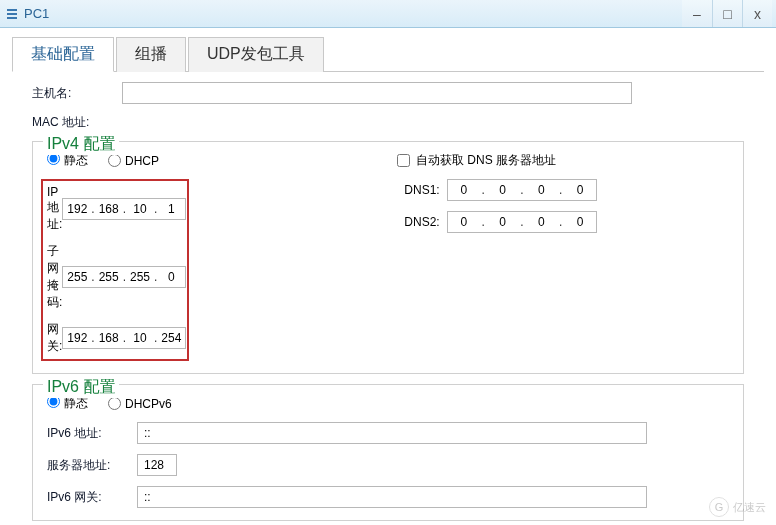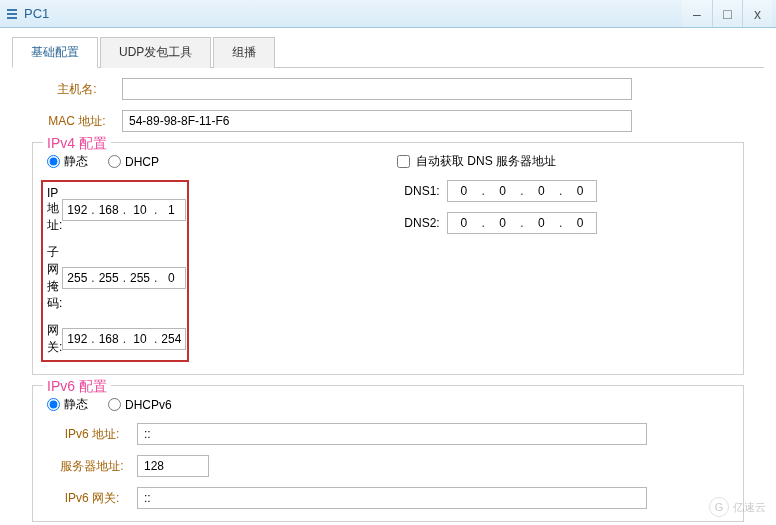--- a/index.html
+++ b/index.html
@@ -11,37 +11,37 @@
 .titlebar .title { color: #2a6496; font-size: 13px; flex: 1; }
 .win-controls { display: flex; align-items: stretch; height: 100%; }
 .win-btn { width: 30px; display: flex; align-items: center; justify-content: center; font-family: Arial; font-size: 14px; color: #555; border-left: 1px solid #c0d8e8; background: linear-gradient(#f0f8fc,#e0eef8); cursor: pointer; }
 .win-btn:first-child { border-left: none; }
 
 
 .window-body { padding: 8px 12px 12px 12px; }
 
 
 .tabs { display: flex; border-bottom: 1px solid #c8c8c8; }
-.tab { padding: 6px 18px; border: 1px solid #c8c8c8; border-bottom: none; margin-right: 2px; background: #f2f2f2; color: #333; cursor: pointer; font-size: 12px; position: relative; top: 1px; }
+.tab { padding: 6px 18px; border: 1px solid #c8c8c8; border-bottom: none; margin-right: 2px; background: #f2f2f2; color: #333; cursor: pointer; font-size: 16px; position: relative; top: 1px; }
 .tab.active { background: #fff; border-bottom: 1px solid #fff; color: #2a6496; }
 
 
 .form-area { padding: 10px 20px 10px 20px; }
 .row { display: flex; align-items: center; margin-bottom: 10px; }
-.lbl { width: 90px; color: #a16207; text-align: center; }
+.lbl { width: 90px; color: #0f172a; }
 .input-text { border: 1px solid #b8b8b8; padding: 3px 6px; font-size: 12px; height: 22px; }
 .host-input { width: 510px; }
 .mac-input { width: 510px; }
 
 
 .fieldset { border: 1px solid #d0d0d0; margin: 6px 0 10px 0; padding: 10px 14px 12px 14px; position: relative; }
-.legend { position: absolute; top: -8px; left: 10px; background: #fff; padding: 0 4px; font-size: 14px; color: #ec4899; }
+.legend { position: absolute; top: -8px; left: 10px; background: #fff; padding: 0 4px; font-size: 16px; color: #15803d; }
 
 .radio-row { display: flex; align-items: center; margin-bottom: 10px; }
-.radio-item { display: flex; align-items: center; margin-right: 20px; }
+.radio-item { display: flex; align-items: flex-start; margin-right: 20px; }
 .radio-item input { margin-right: 4px; }
 
 .cols { display: flex; }
 .col-left { width: 320px; }
 .col-right { flex: 1; padding-left: 30px; }
 
 .iprow { display: flex; align-items: center; margin-bottom: 10px; }
 .iplbl { width: 80px; }
 .ipbox { display: flex; align-items: center; border: 1px solid #b8b8b8; height: 22px; width: 150px; justify-content: space-around; background: #fff; }
 .ipbox .octet { width: 28px; text-align: center; border: none; font-size: 12px; outline: none; }
@@ -79,34 +79,33 @@
     <div class="win-btn">–</div>
     <div class="win-btn">□</div>
     <div class="win-btn">x</div>
   </div>
 </div>
 
 <div class="window-body">
 
   <div class="tabs">
     <div class="tab active">基础配置</div>
+    <div class="tab">组播</div>
     <div class="tab">UDP发包工具</div>
-    <div class="tab">组播</div>
   </div>
 
   <div class="form-area">
 
     <div class="row">
       <span class="lbl">主机名:</span>
       <input class="input-text host-input" value="" style="">
     </div>
 
     <div class="row">
       <span class="lbl">MAC 地址:</span>
-      <input class="input-text mac-input" value="54-89-98-8F-11-F6" style="">
     </div>
 
     <div class="fieldset">
       <span class="legend">IPv4 配置</span>
 
       <div class="cols">
         <div class="col-left">
 
           <div class="radio-row">
             <label class="radio-item">
@@ -212,21 +211,21 @@
         </label>
       </div>
 
       <div class="row">
         <span class="lbl">IPv6 地址:</span>
         <input class="input-text v6-input" value="::" style="">
       </div>
 
       <div class="row">
         <span class="lbl">服务器地址:</span>
-        <input class="input-text" style="width: 72px;" value="128">
+        <input class="input-text" style="width: 40px;" value="128">
       </div>
 
       <div class="row" style="margin-bottom:0">
         <span class="lbl">IPv6 网关:</span>
         <input class="input-text v6-input" value="::" style="">
       </div>
     </div>
 
   </div>
 

